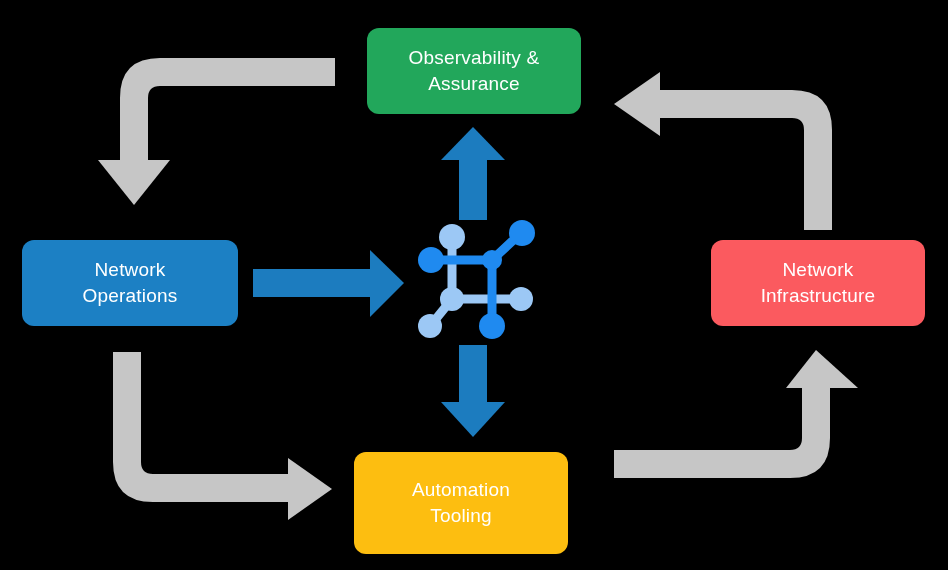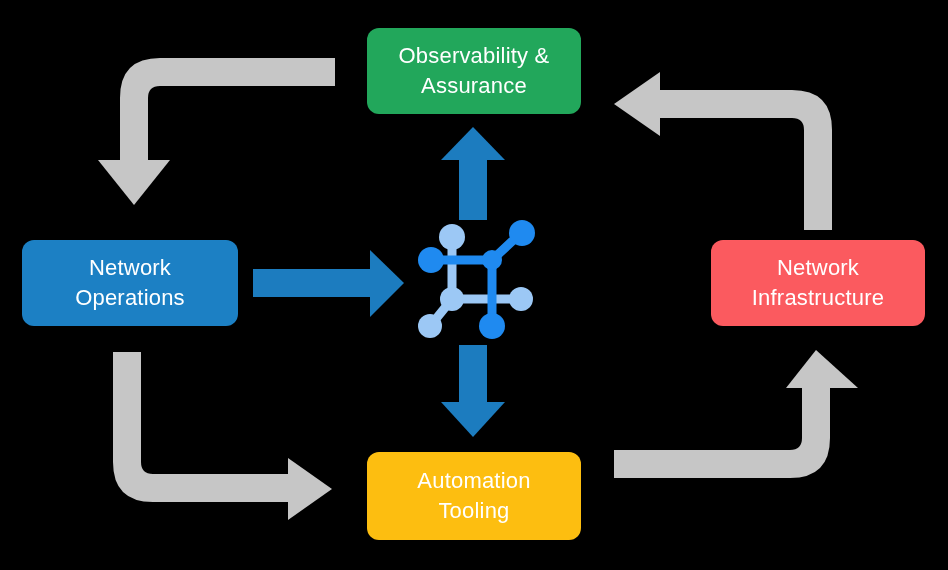--- a/index.html
+++ b/index.html
@@ -16,37 +16,37 @@
     font-family: "Liberation Sans", sans-serif;
   }
   .node-box {
     position: absolute;
     display: flex;
     align-items: center;
     justify-content: center;
     text-align: center;
     border-radius: 12px;
     color: #ffffff;
-    font-size: 22px;
+    font-size: 19px;
     line-height: 1.35;
     font-weight: 400;
     letter-spacing: 0.2px;
     box-sizing: border-box;
     padding: 6px 10px;
   }
   .node-label {
     white-space: pre-line;
     display: block;
   }
 
   
   #box-observability { left: 367px; top: 28px;  width: 214px; height: 86px; background: #22A75B; }
   #box-operations    { left: 22px;  top: 240px; width: 216px; height: 86px; background: #1C80C4; }
   #box-infrastructure{ left: 711px; top: 240px; width: 214px; height: 86px; background: #FB5A5F; }
-  #box-automation    { left: 367px; top: 452px; width: 214px; height: 88px; background: #FDBE10; }
+  #box-automation    { left: 354px; top: 452px; width: 214px; height: 102px; background: #FDBE10; }
 
   .svg-layer {
     position: absolute;
     left: 0;
     top: 0;
     width: 948px;
     height: 570px;
   }
   .icon-layer {
     position: absolute;

